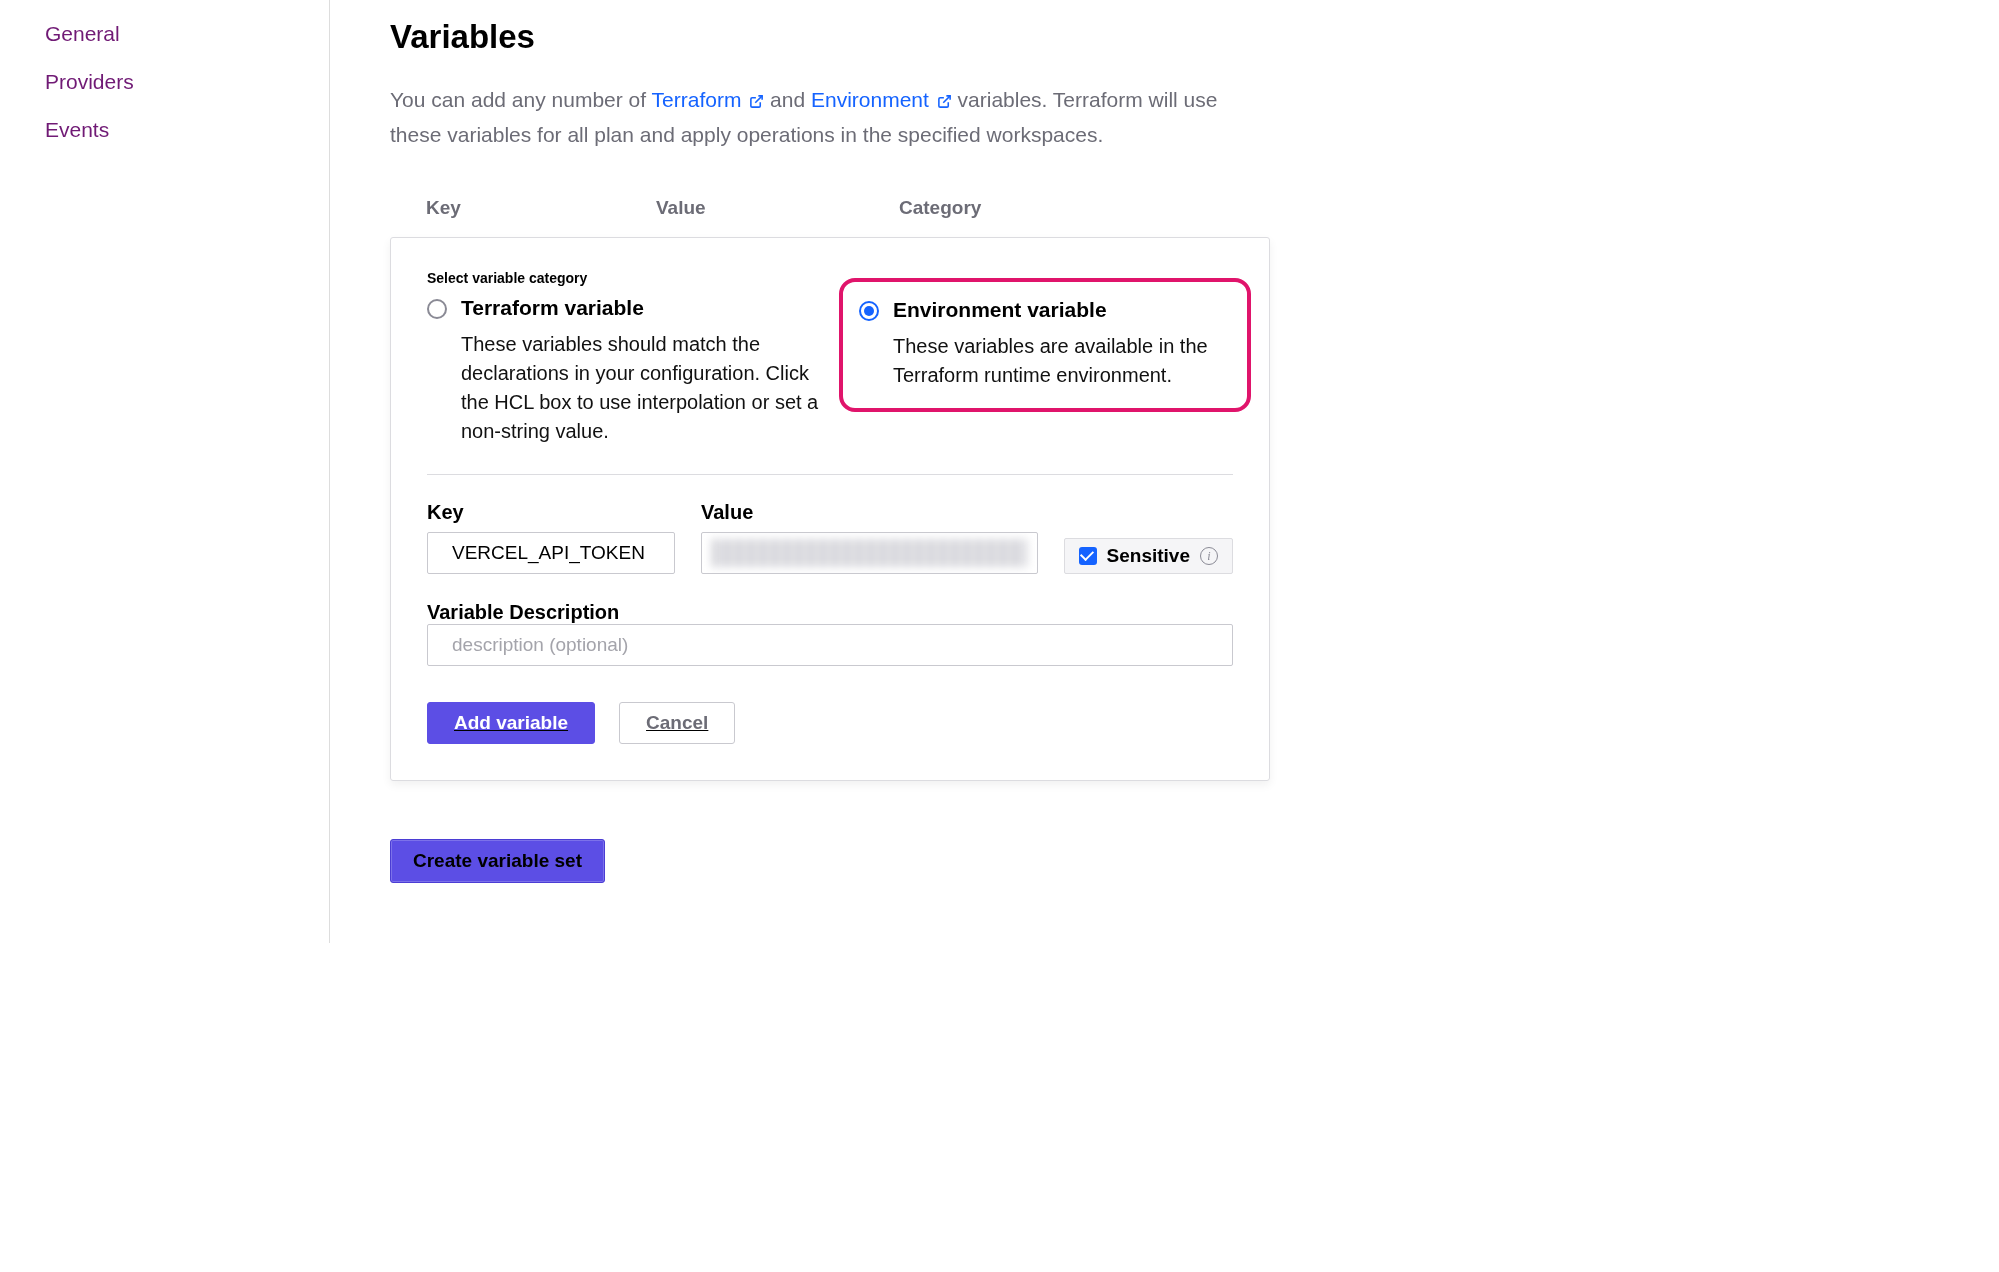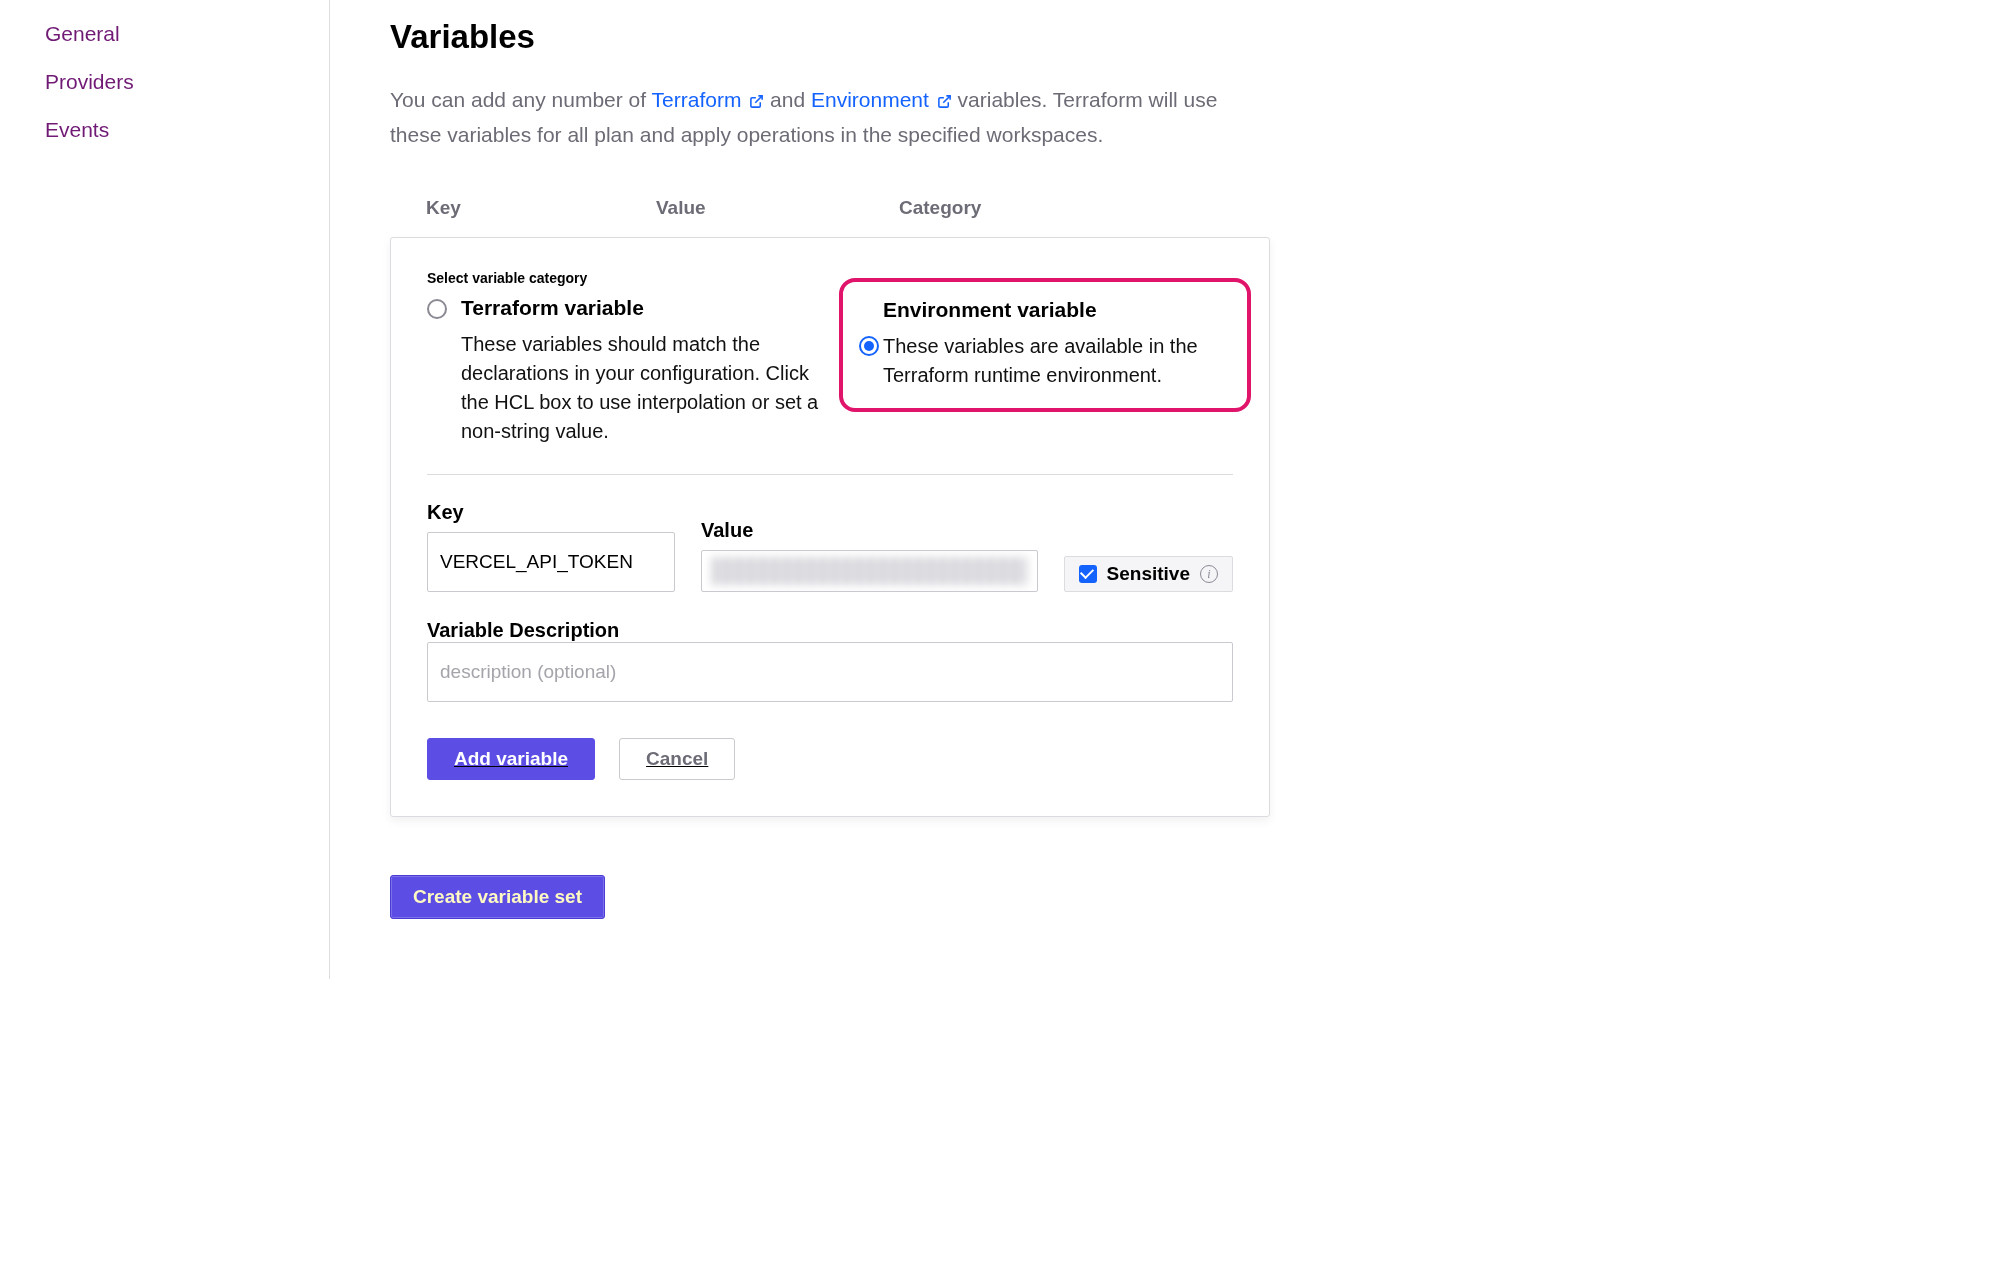--- a/index.html
+++ b/index.html
@@ -95,24 +95,24 @@
       padding: 16px 16px 18px 16px;
       margin: -18px -18px -20px -18px;
     }
     hr.sep { border: none; border-top: 1px solid #dcdce0; margin: 0 0 26px 0; }
     .kv-row { display: flex; gap: 26px; align-items: flex-end; margin-bottom: 26px; }
     .kv-col { display: flex; flex-direction: column; }
     .kv-key { width: 280px; }
     .kv-value { width: 380px; }
     .kv-label { font-weight: 700; font-size: 20px; margin-bottom: 8px; }
     input.text {
-      height: 60px;
+      height: 42px;
       border: 1px solid #c9c9cf;
       border-radius: 2px;
-      padding: 0 12px;
+      padding: 0 24px;
       font-size: 19px;
       width: 100%;
     }
     input.text::placeholder { color: #a4a4ab; }
     .value-blur {
       height: 42px;
       border: 1px solid #c9c9cf;
       border-radius: 2px;
       background: #fff;
       position: relative;
@@ -177,21 +177,21 @@
       cursor: pointer;
       display: inline-flex;
       align-items: center;
       justify-content: center;
     }
     .btn-primary { background: #5c4ee5; color: #fff; border: 1px solid #5c4ee5; }
     .btn-secondary { background: #fff; color: #6c6c76; border: 1px solid #c9c9cf; }
     .btn-create {
       margin-top: 58px;
       background: #5c4ee5;
-      color: #fef9c3;
+      color: #000000;
       border: 1px solid #4b3dd4;
       height: 44px;
       padding: 0 22px;
       border-radius: 3px;
       font-size: 19px;
       font-weight: 600;
       cursor: pointer;
       box-shadow: inset 0 0 0 1px rgba(255,255,255,0.2);
     }
     svg { display: inline-block; }
@@ -240,21 +240,21 @@
     <div class="radio-row">
       <div class="radio-opt left">
         <div class="radio-circle"></div>
         <div class="radio-text">
           <div class="radio-title">Terraform variable</div>
           <div class="radio-desc">These variables should match the declarations in your configuration. Click the HCL box to use interpolation or set a non-string value.</div>
         </div>
       </div>
       <div class="radio-opt right">
         <div class="highlight-box">
-          <div style="display:flex;gap:4px;align-items:center;">
+          <div style="display:flex;gap:14px;align-items:flex-start;">
             <div class="radio-circle checked"></div>
             <div class="radio-text">
               <div class="radio-title">Environment variable</div>
               <div class="radio-desc">These variables are available in the Terraform runtime environment.</div>
             </div>
           </div>
         </div>
       </div>
     </div>
 

